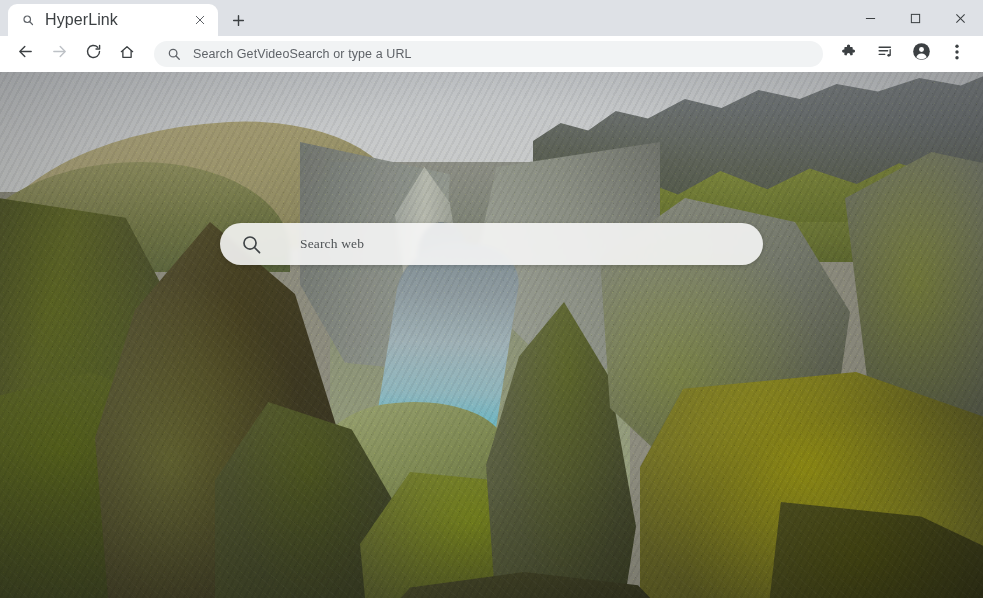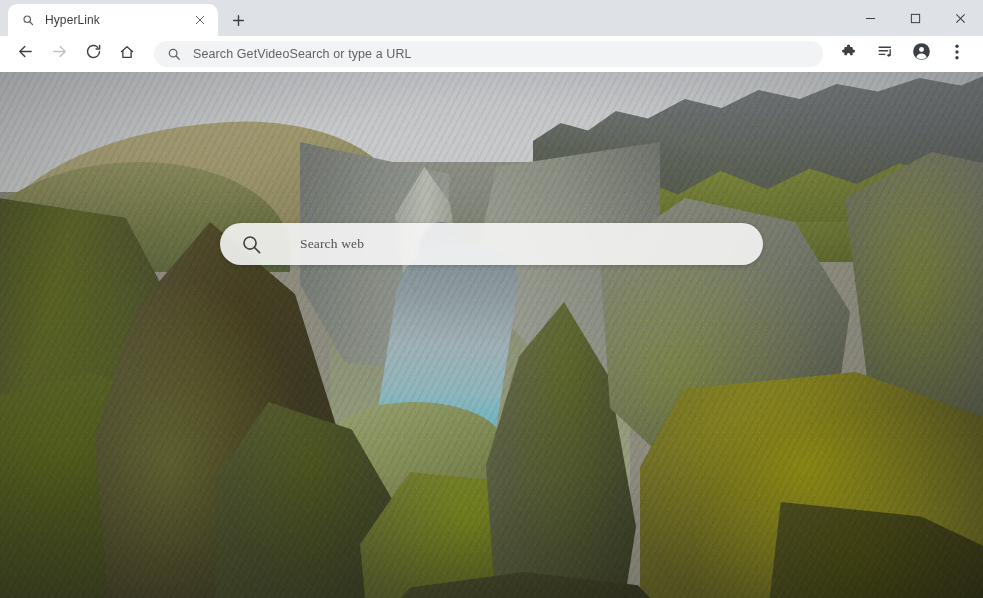--- a/index.html
+++ b/index.html
@@ -34,21 +34,21 @@
     cursor: default;
   }
   .tab-favicon {
     width: 16px; height: 16px;
     flex: 0 0 16px;
     display: flex; align-items: center; justify-content: center;
     margin-right: 9px;
   }
   .tab-title {
     flex: 1 1 auto;
-    font-size: 12px;
+    font-size: 16px;
     color: #3c4043;
     white-space: nowrap;
     overflow: hidden;
     text-overflow: ellipsis;
     letter-spacing: .1px;
   }
   .tab-close {
     width: 20px; height: 20px;
     flex: 0 0 20px;
     border-radius: 50%;

